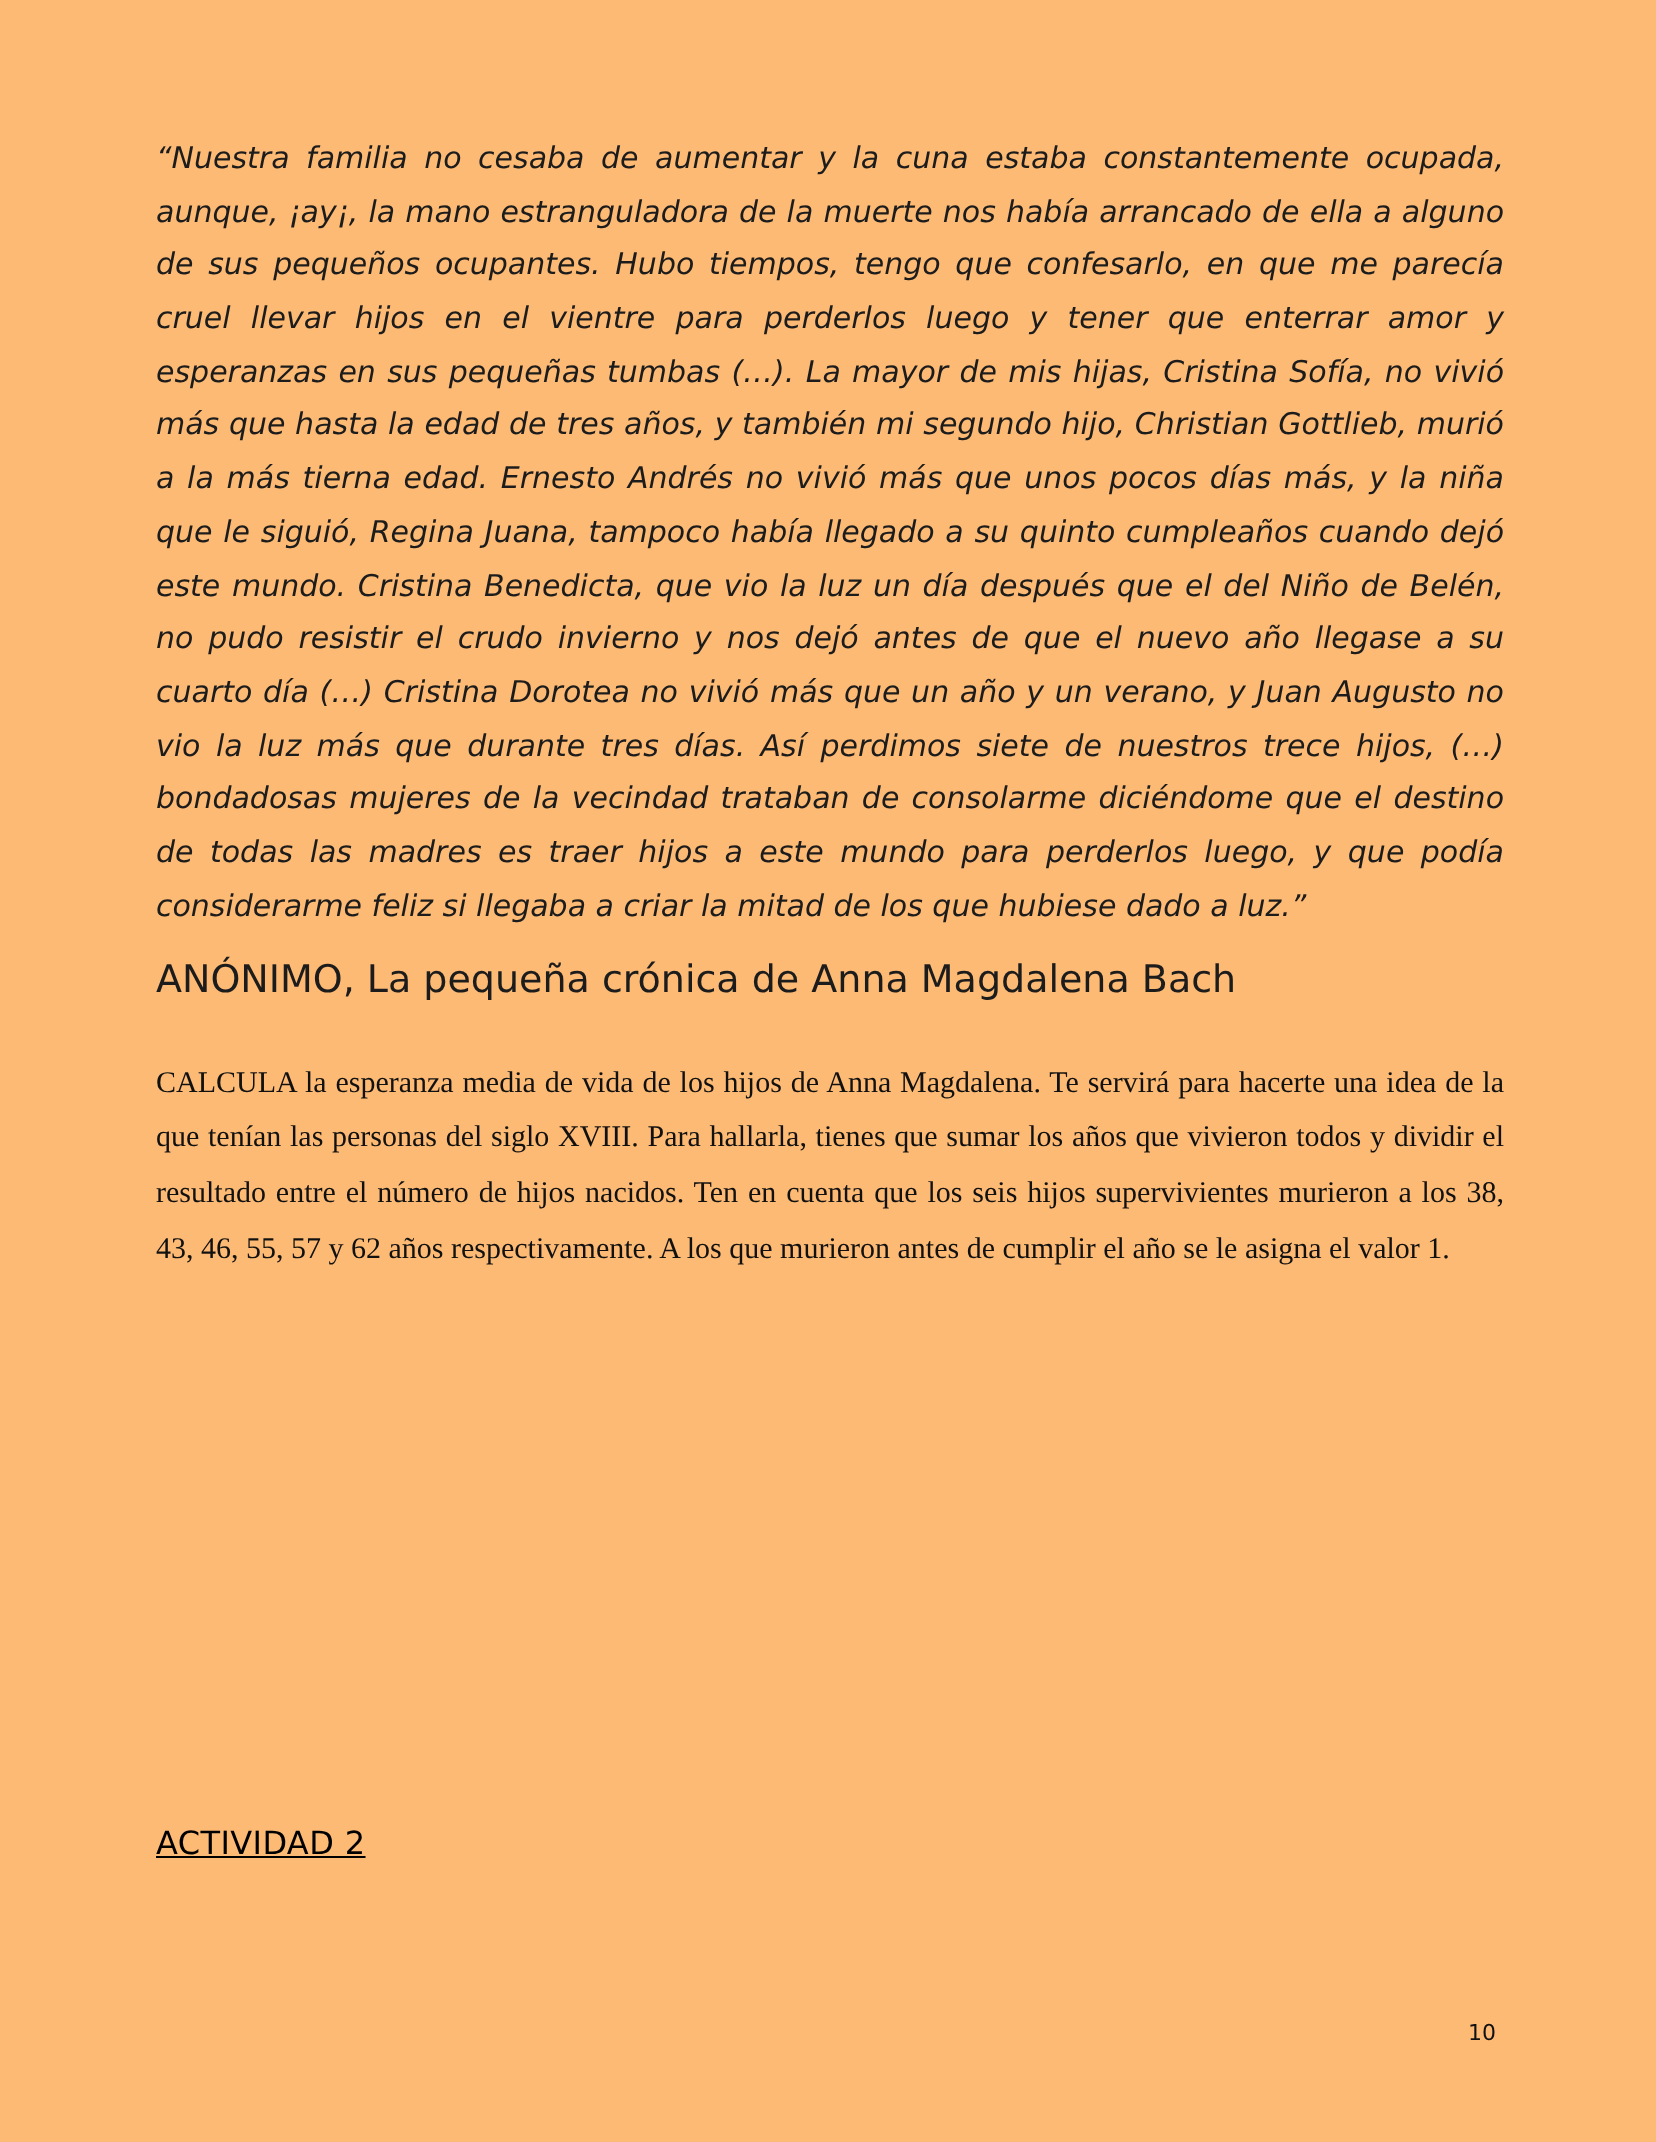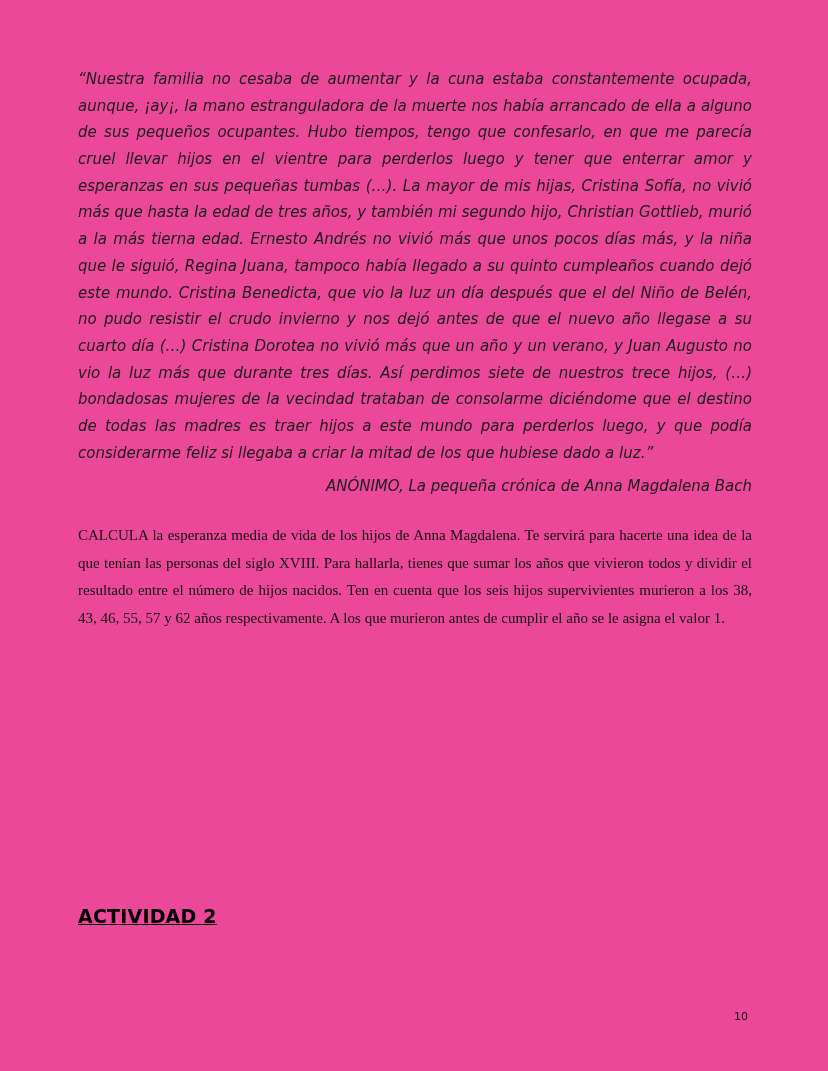--- a/index.html
+++ b/index.html
@@ -1,61 +1,60 @@
 <!DOCTYPE html>
 <html><head>
 <meta charset="utf-8">
 <style>
   * { margin: 0; padding: 0; box-sizing: border-box; }
   html, body { background: #ffffff; }
   .page {
     position: relative;
     width: 828px;
     height: 1071px;
-    background: #ec4899;
+    background: #fdba74;
     font-family: "DejaVu Sans", sans-serif;
     color: #1a1a1a;
     overflow: hidden;
   }
   .content {
     position: absolute;
     top: 66px;
     left: 78px;
     width: 674px;
   }
   .quote {
     font-style: italic;
     font-size: 15px;
     line-height: 1.78;
     text-align: justify;
     color: #1c1c1c;
   }
   .attribution {
     margin-top: 8px;
-    font-style: italic;
-    font-size: 15px;
+    font-size: 19px;
     line-height: 1.7;
-    text-align: right;
+    text-align: left;
     color: #1c1c1c;
   }
   .task {
     margin-top: 22px;
     font-style: normal;
     font-size: 15px;
     line-height: 1.85;
     text-align: justify;
     color: #111111;
     font-family: Liberation Serif, serif;
   }
   .spacer {
     height: 272px;
   }
   .activity-heading {
-    font-size: 19px;
-    font-weight: bold;
+    font-size: 16px;
+    font-weight: normal;
     text-decoration: underline;
     color: #000000;
     letter-spacing: 0.2px;
   }
   .activity-text {
     margin-top: 22px;
     font-style: italic;
     font-size: 15px;
     line-height: 1.7;
     text-align: justify;

